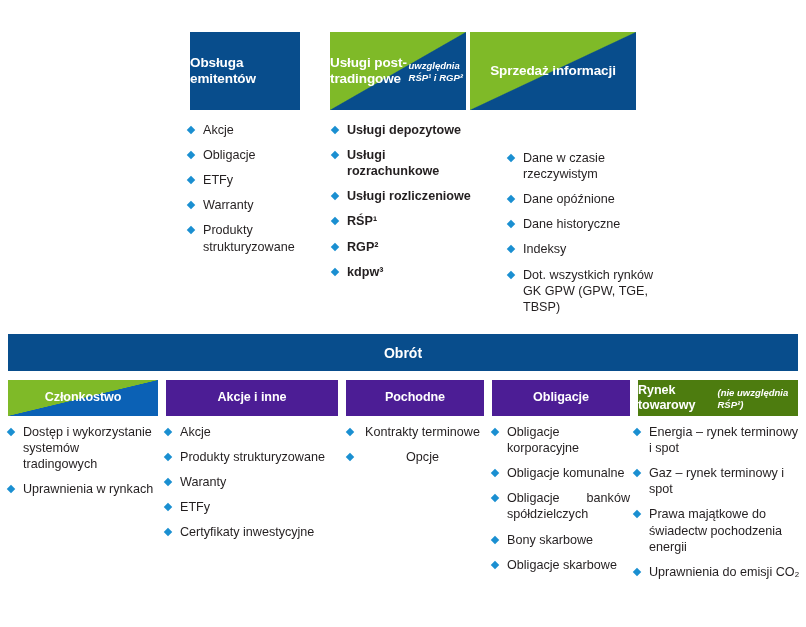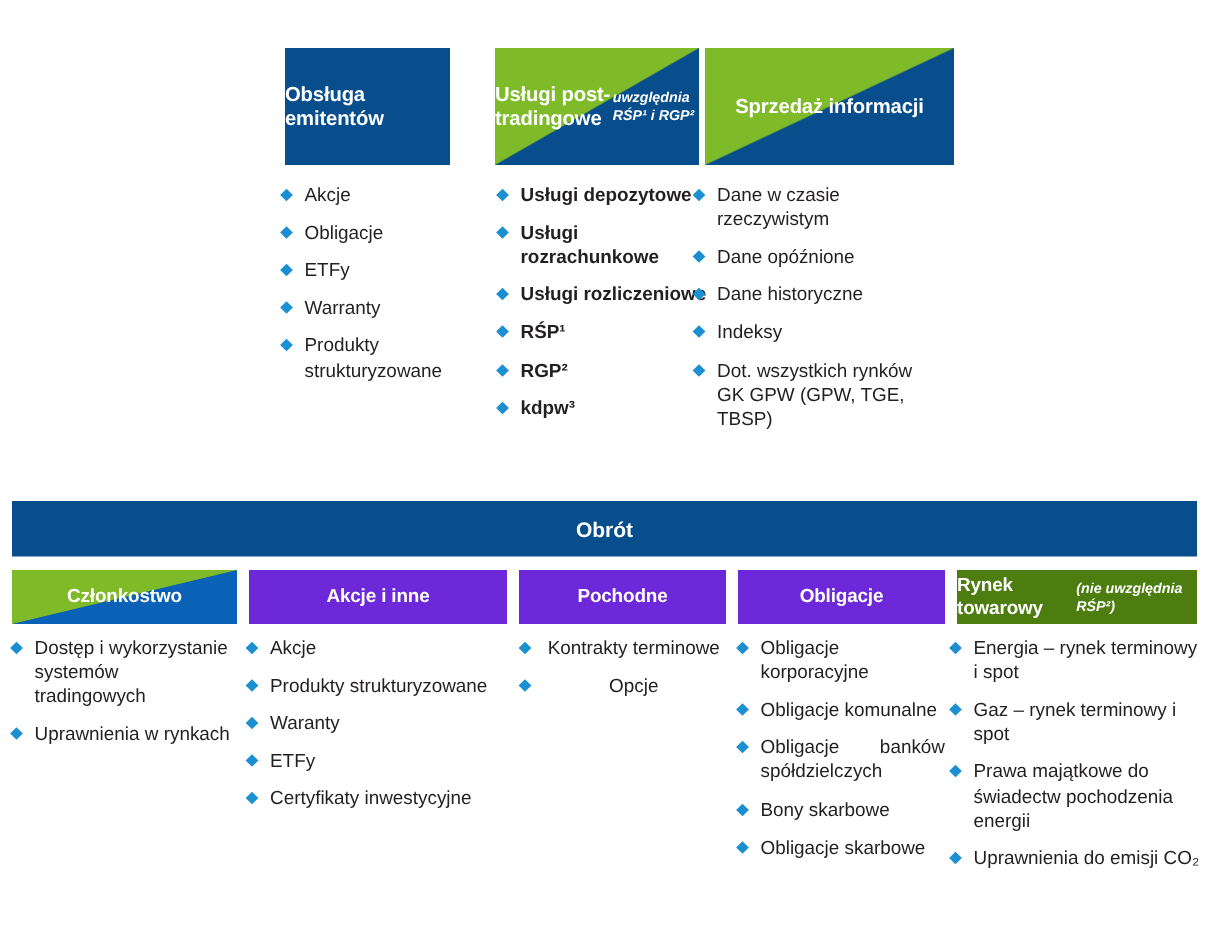--- a/index.html
+++ b/index.html
@@ -39,21 +39,21 @@
     font-style: italic;
     font-weight: bold;
     line-height: 1.2;
     margin-top: 1px;
     position: relative;
     z-index: 2;
   }
 
   
   .fill-navy  { background: #084d8c; }
-  .fill-blue  { background: #6d28d9; }
+  .fill-blue  { background: #4c1d95; }
   .fill-green { background: #4d7c0f; }
   
   .fill-diag-navy {
     background: linear-gradient(to bottom right, #7fba28 0%, #7fba28 49.6%, #084d8c 50.4%, #084d8c 100%);
   }
   
   .fill-diag-blue {
     background: linear-gradient(to bottom right, #7fba28 0%, #7fba28 49.6%, #0b61b5 50.4%, #0b61b5 100%);
   }
 
@@ -61,21 +61,21 @@
   #top-section { position: absolute; left: 0; top: 0; width: 806px; height: 310px; }
 
   .top-head { height: 78px; }
   #head-emitenci      { left: 190px; top: 32px;  width: 110px; font-size: 13.5px; }
   #head-posttrading   { left: 330px; top: 32px;  width: 136px; font-size: 13.5px; }
   #head-informacje    { left: 470px; top: 32px;  width: 166px; font-size: 13.5px; }
 
   .top-list { position: absolute; top: 122px; }
   #list-emitenci    { left: 186px; width: 140px; }
   #list-posttrading { left: 330px; width: 150px; }
-  #list-informacje  { left: 461px; width: 150px; }
+  #list-informacje  { left: 506px; width: 150px; margin-top: 28px; }
 
   
   ul.bl {
     list-style: none;
     margin: 0;
     padding: 0;
   }
   ul.bl > li {
     position: relative;
     padding-left: 17px;

